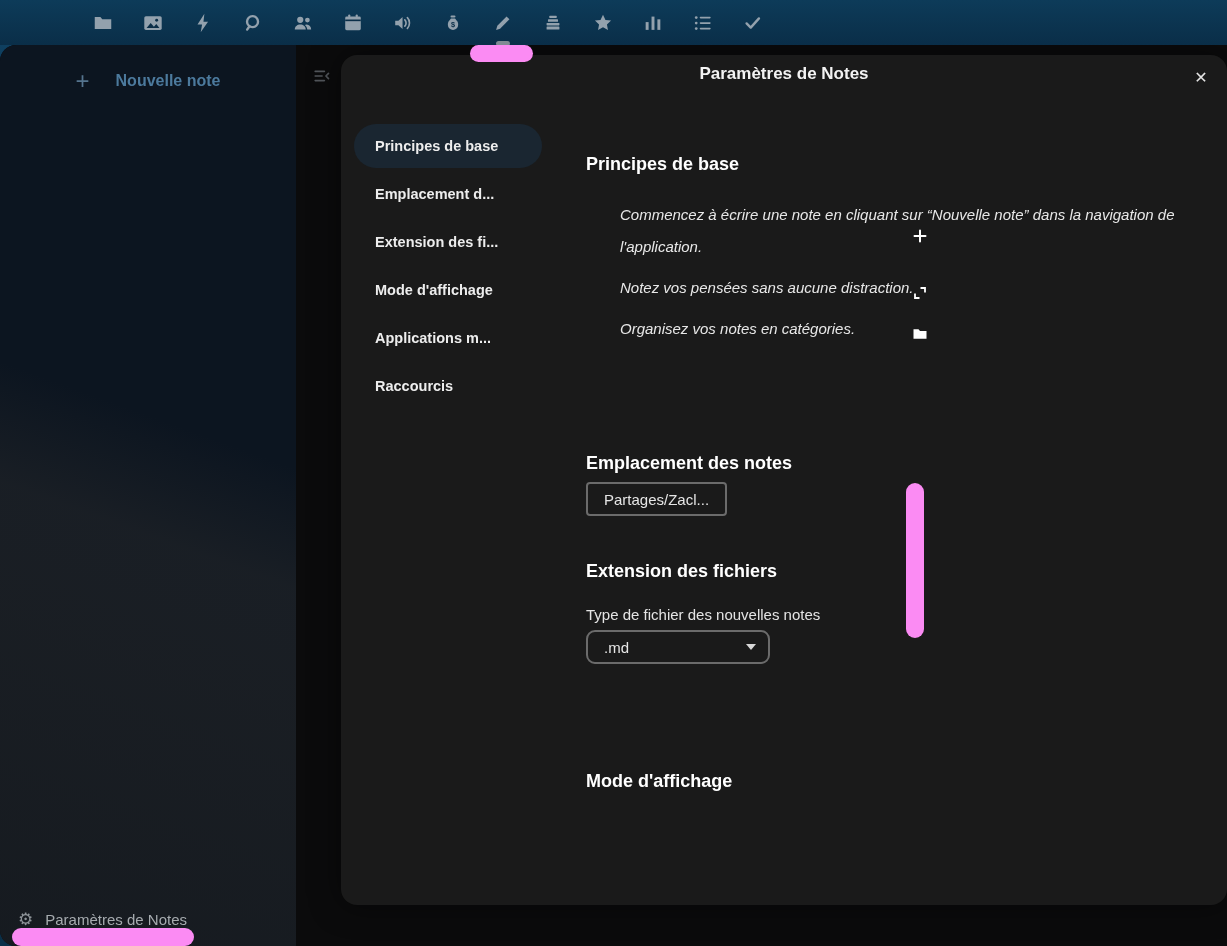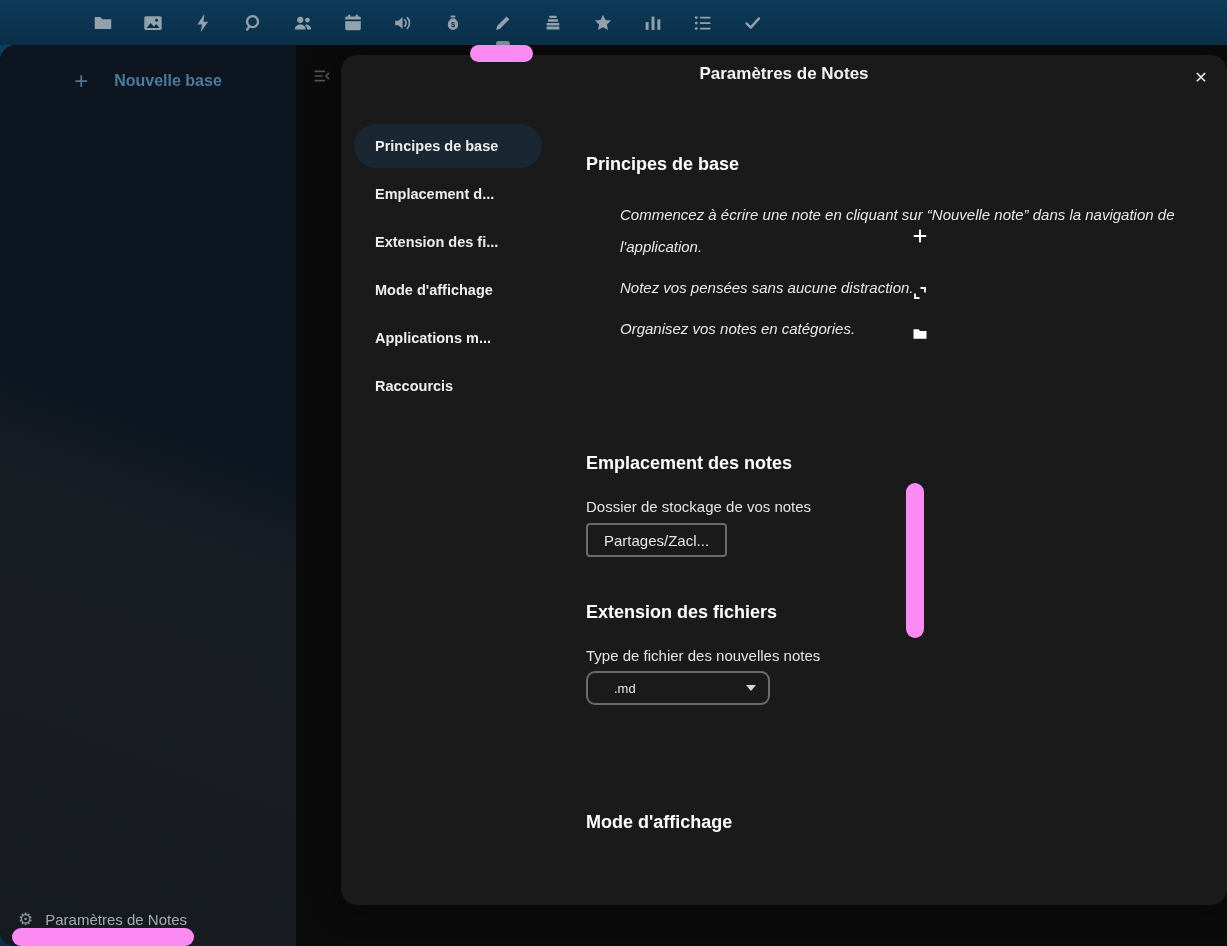--- a/index.html
+++ b/index.html
@@ -74,22 +74,22 @@
     transform:translateY(-50%); width:16px; height:16px; }
   .h-location { margin-top:105px; }
   .field-label { margin-top:21px; font-size:15px; color:#e4e4e4; height:20px;
     line-height:20px; }
   .pill-btn { margin-top:6px; display:inline-flex; align-items:center;
     height:34px; padding:0 16px; border:2px solid #6b6b6b; border-radius:4px;
     background:transparent; color:#e6e6e6; font-size:15px; cursor:pointer;
     font-family:"Liberation Sans", sans-serif; }
   .h-extension { margin-top:42px; }
   .select-box { margin-top:5px; width:184px; height:34px; border:2px solid #6b6b6b;
-    border-radius:9px; display:flex; align-items:center; padding:0 12px 0 26px;
-    font-size:13px; color:#e6e6e6; cursor:pointer; justify-content:space-between; }
+    border-radius:9px; display:flex; align-items:center; padding:0 12px 0 16px;
+    font-size:15px; color:#e6e6e6; cursor:pointer; justify-content:space-between; }
   .select-caret { width:0; height:0; border-left:5px solid transparent;
     border-right:5px solid transparent; border-top:6px solid #d8d8d8; }
   .h-display { margin-top:104px; }
 
   
   .mark { position:absolute; background:#fb8bf3; z-index:50; }
   .mark-topbar { left:470px; top:45px; width:63px; height:17px; border-radius:9px; }
   .mark-section { left:565px; top:428px; width:18px; height:155px; border-radius:9px; }
   .mark-footer { left:12px; top:928px; width:182px; height:18px; border-radius:9px; }
   .mark-section { position:absolute; }
@@ -219,21 +219,21 @@
         </svg>
       </span>
   </div>
 </div>
 
 <div class="content-area">
 
   <div class="sidebar">
     <div class="new-note">
       <span class="plus">+</span>
-      <span class="lbl">Nouvelle base</span>
+      <span class="lbl">Nouvelle note</span>
     </div>
     <div class="sidebar-footer">
       <span class="gear">⚙</span>
       <span class="lbl">Paramètres de Notes</span>
     </div>
   </div>
 
   <div class="nav-collapse">
     <svg width="22" height="22" viewBox="0 0 24 24" fill="none" stroke="#6a7076" stroke-width="1.8" stroke-linecap="round" stroke-linejoin="round">
         <path d="M3.5 7h10M3.5 12h7.5M3.5 17h10"></path>
@@ -277,21 +277,20 @@
         </div>
         <div class="bullet">
           <span class="btext">Organisez vos notes en catégories.</span>
           <span class="inline-icon"><svg width="16" height="16" viewBox="0 0 16 16" fill="#ffffff">
                 <path d="M1.5 3.2h5l1.5 1.8h6.5v7.8h-13z"></path>
               </svg></span>
         </div>
       </div>
 
       <h3 class="h-location">Emplacement des notes</h3>
-      <div class="field-label">Dossier de stockage de vos notes</div>
       <button class="pill-btn">Partages/Zacl...</button>
 
       <h3 class="h-extension">Extension des fichiers</h3>
       <div class="field-label">Type de fichier des nouvelles notes</div>
       <div class="select-box">
         <span>.md</span>
         <span class="select-caret"></span>
       </div>
 
       <h3 class="h-display">Mode d'affichage</h3>

